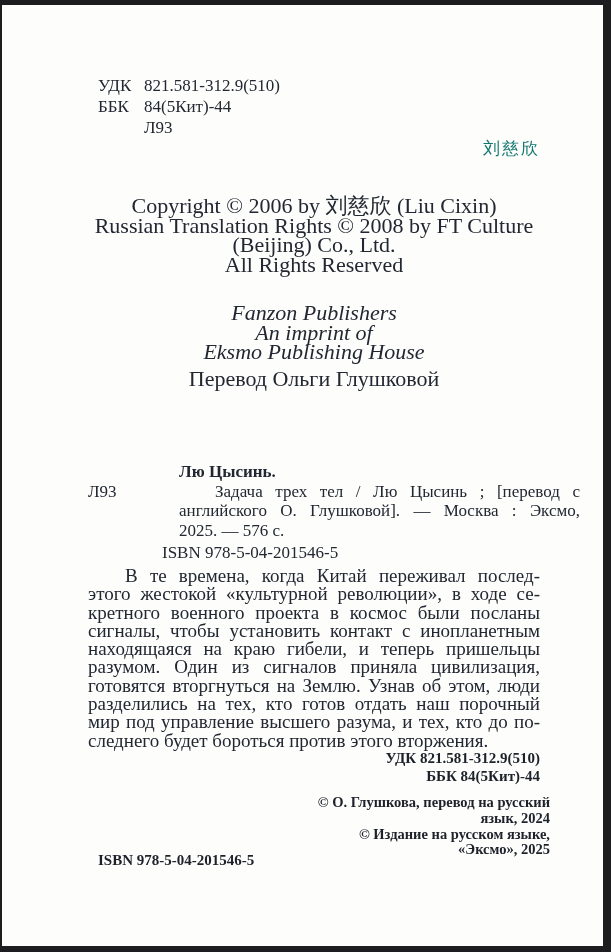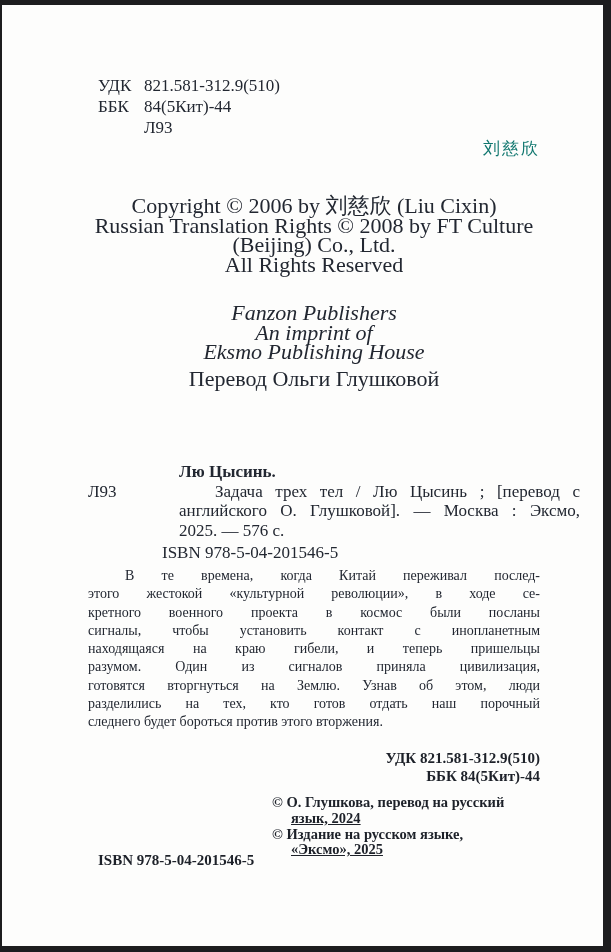--- a/index.html
+++ b/index.html
@@ -34,32 +34,32 @@
 
   
   .catalog { left:137px; top:457px; width:401px; font-size:17px; line-height:19.5px;margin-left:40px; }
   .catalog-author { font-weight:bold; }
   .jl { text-align:justify; text-align-last:justify; }
   .cat-indent { text-indent:36px; }
   .catalog-code { left:86px; top:477px; font-size:17px; }
   .isbn-mid { left:160px; top:538px; font-size:17px; }
 
   
-  .annotation { left:86px; top:562px; width:452px; font-size:14px; line-height:18.3px; }
+  .annotation { left:86px; top:562px; width:452px; font-size:19px; line-height:18.3px; }
   .first-indent { text-indent:37px; }
 
   
   .bottom-codes { left:86px; top:744px; width:452px; text-align:right;
                   font-weight:bold; font-size:15px; line-height:18px; color:#1d2129; }
 
   
   .credits { left:270px; top:790px; width:278px; font-weight:bold;
              font-size:14.5px; line-height:15.5px; color:#1d2129; }
-  .credit-cont { padding-left:19px;text-decoration:underline; }
-  .credit-entry { margin-bottom:0.5px; }
+  .credit-cont { padding-left:19px; }
+  .credit-entry { margin-bottom:0.5px;text-align:right; }
 
   .isbn-bottom { left:96px; top:847px; font-weight:bold; font-size:15px; color:#1d2129; }
 </style>
 </head>
 <body>
 
 <div class="page">
 
   <div class="abs top-codes">
     <div><span class="code-label">УДК</span><span>821.581-312.9(510)</span></div>
@@ -99,20 +99,21 @@
 
   <div class="abs annotation">
     <div class="jl first-indent">В те времена, когда Китай переживал послед-</div>
     <div class="jl">этого жестокой «культурной революции», в ходе се-</div>
     <div class="jl">кретного военного проекта в космос были посланы</div>
     <div class="jl">сигналы, чтобы установить контакт с инопланетным</div>
     <div class="jl">находящаяся на краю гибели, и теперь пришельцы</div>
     <div class="jl">разумом. Один из сигналов приняла цивилизация,</div>
     <div class="jl">готовятся вторгнуться на Землю. Узнав об этом, люди</div>
     <div class="jl">разделились на тех, кто готов отдать наш порочный</div>
+    <div class="jl">мир под управление высшего разума, и тех, кто до по-</div>
     <div>следнего будет бороться против этого вторжения.</div>
   </div>
 
   <div class="abs bottom-codes">
     <div>УДК 821.581-312.9(510)</div>
     <div>ББК 84(5Кит)-44</div>
   </div>
 
   <div class="abs credits">
     <div class="credit-entry">

